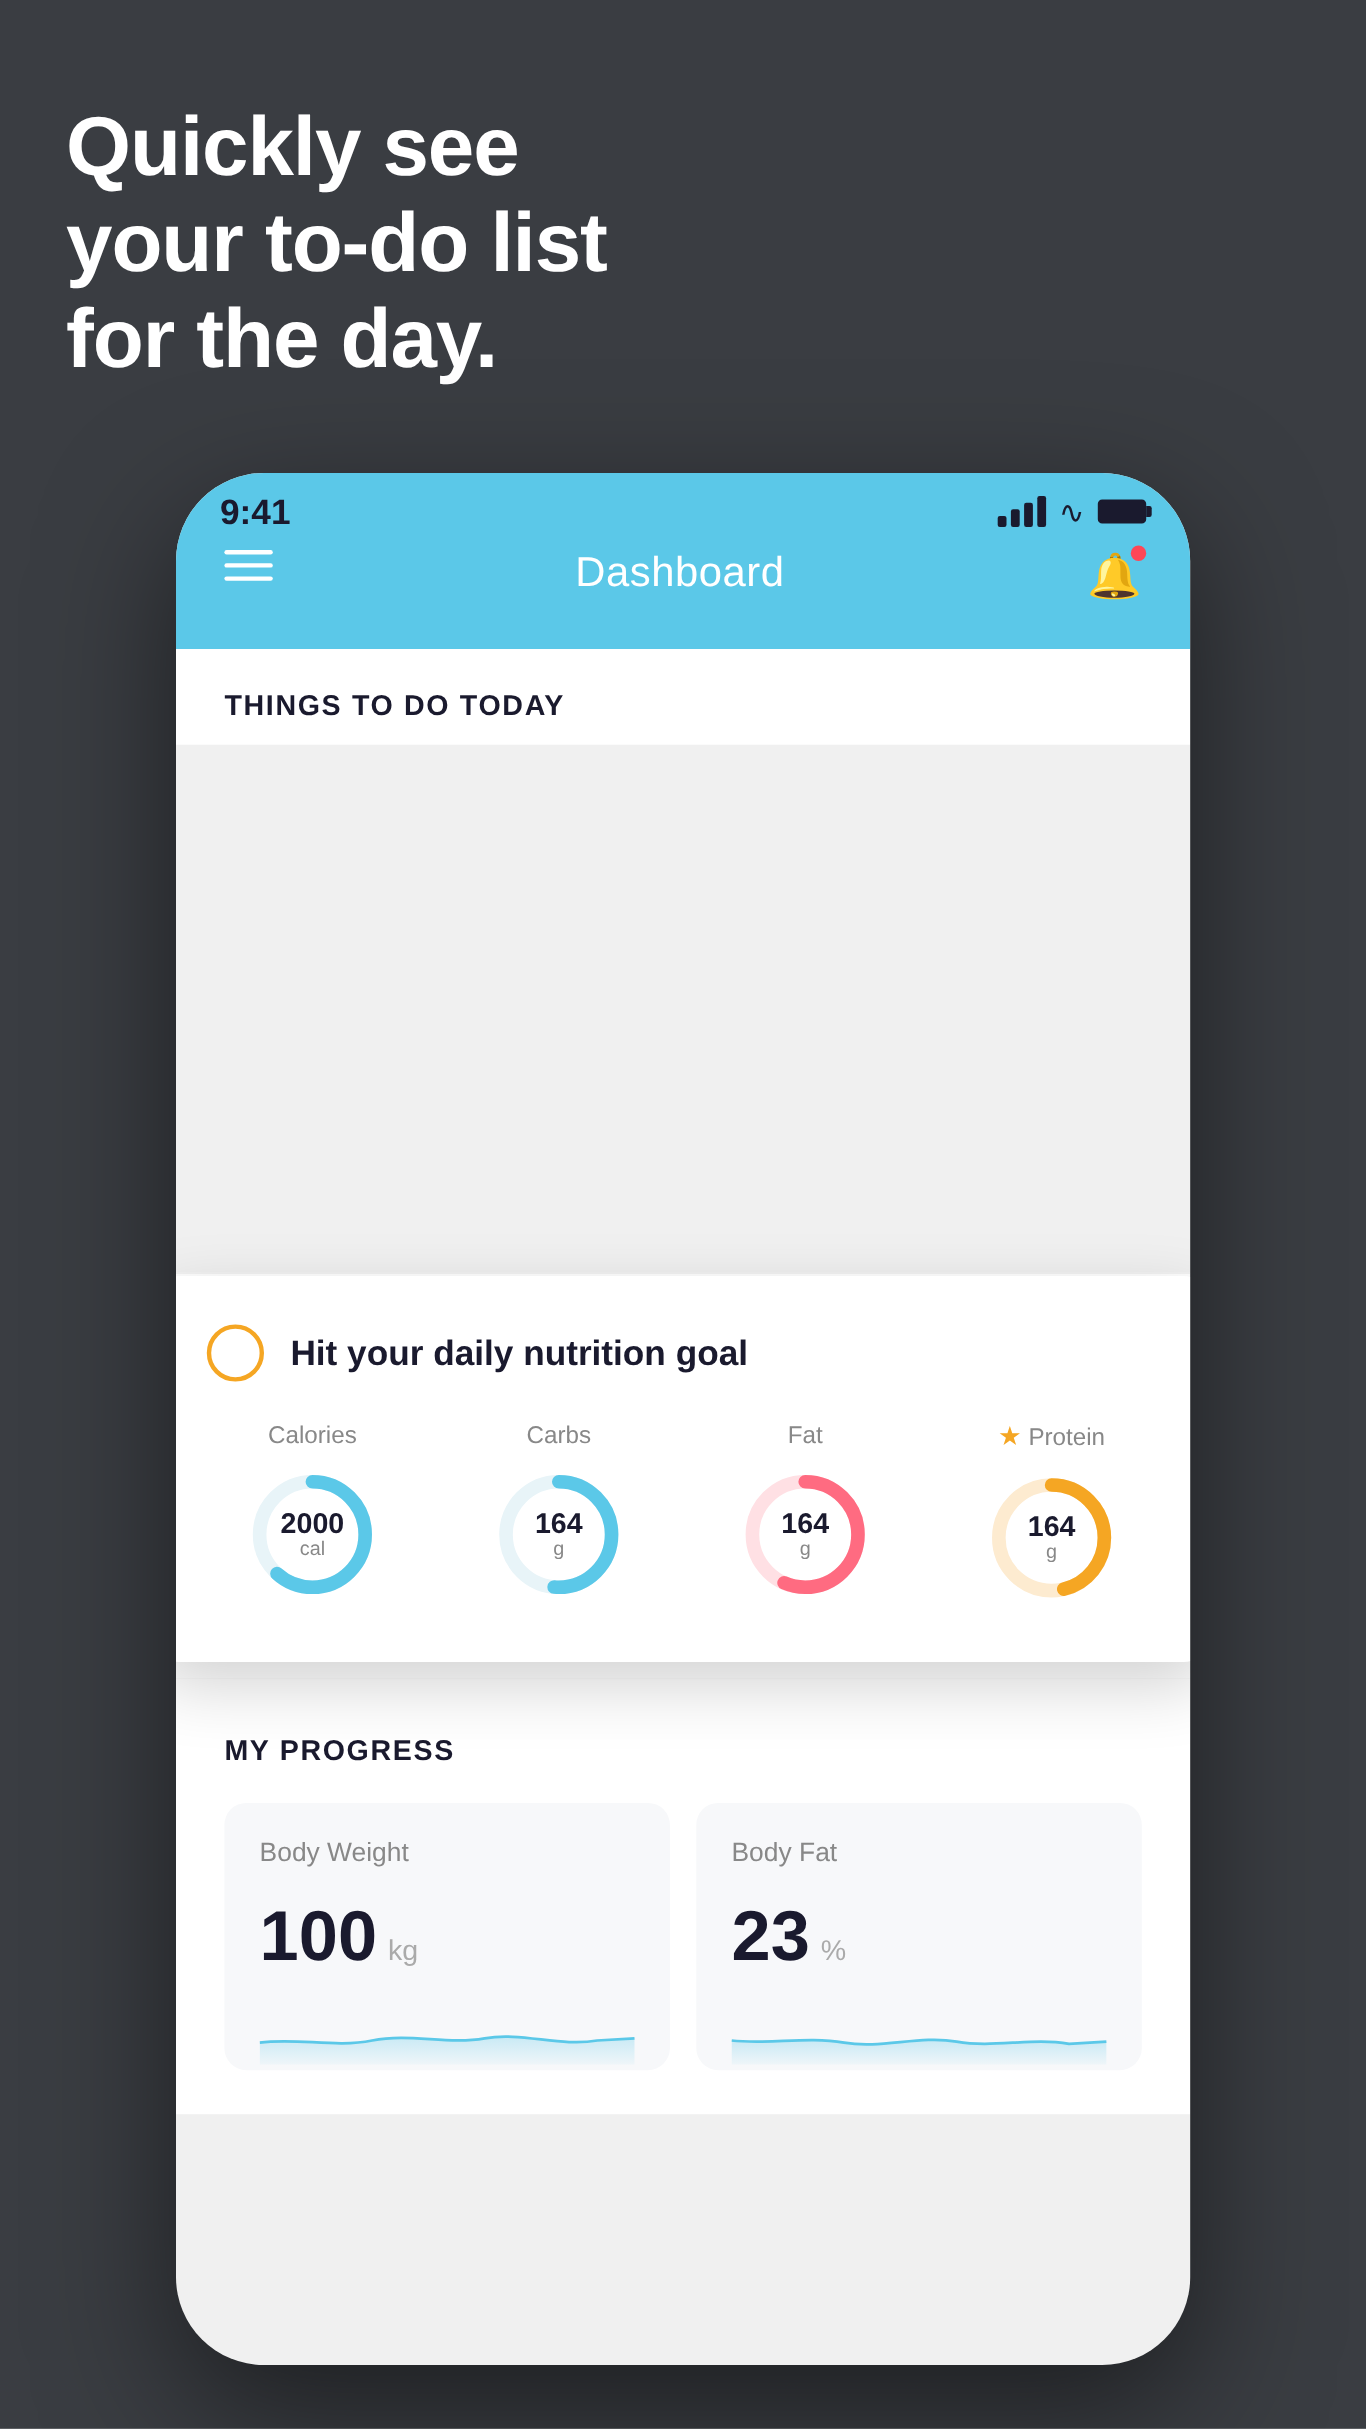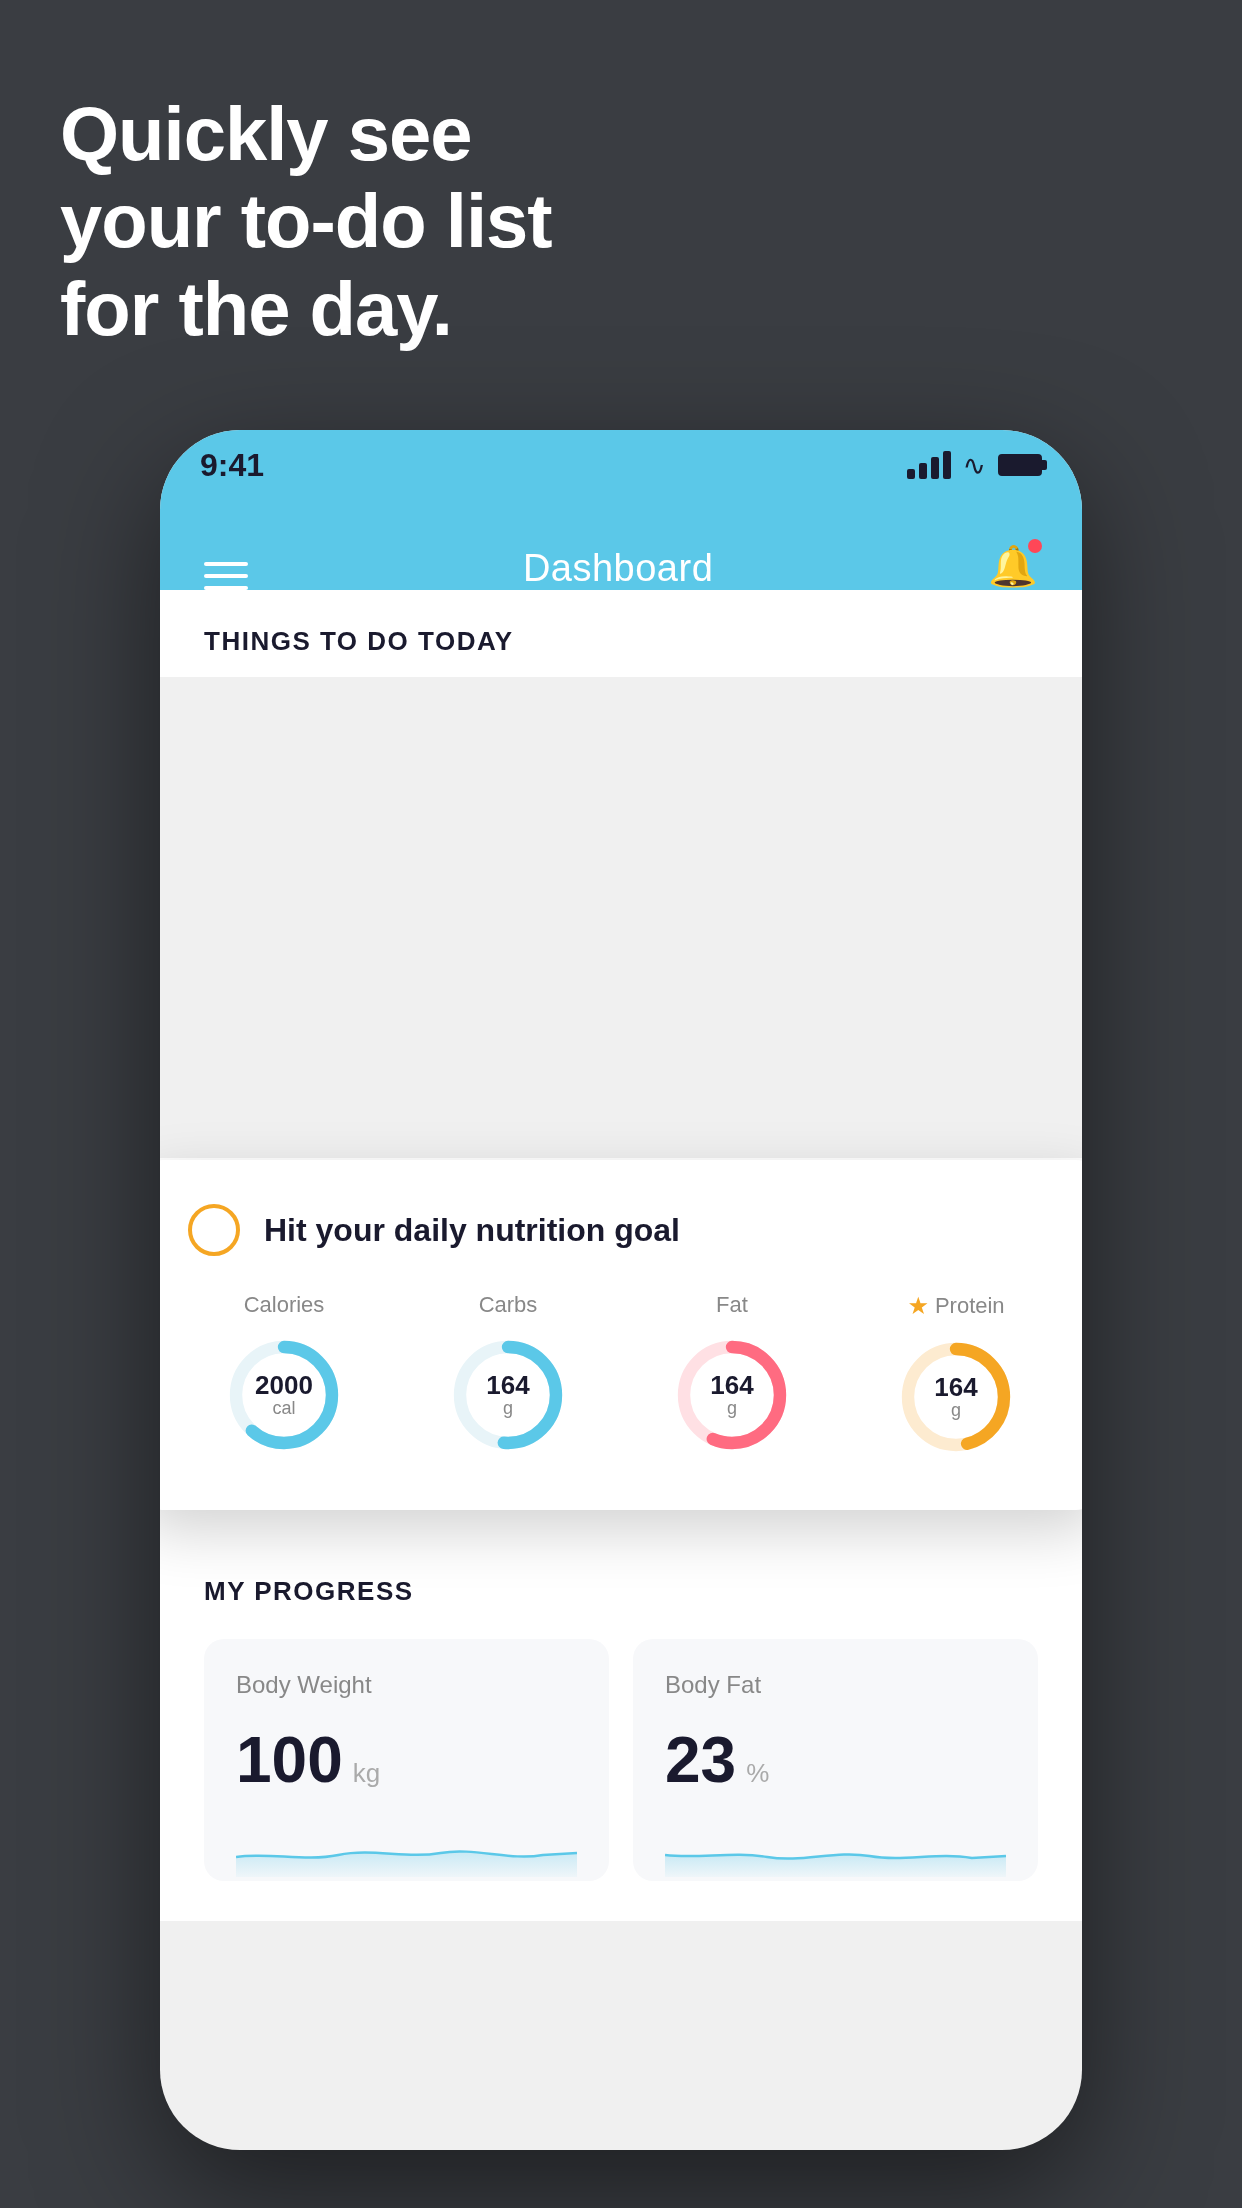--- a/index.html
+++ b/index.html
@@ -95,21 +95,21 @@
       height: 10px;
       background: #1a1a2e;
       border-radius: 0 2px 2px 0;
     }
 
     
     .app-header {
       background: #5bc8e8;
       height: 90px;
       display: flex;
-      align-items: flex-end;
+      align-items: flex-start;
       justify-content: space-between;
       padding: 0 44px;
     }
     .hamburger {
       display: flex;
       flex-direction: column;
       gap: 8px;
       cursor: pointer;
     }
     .hamburger span {

